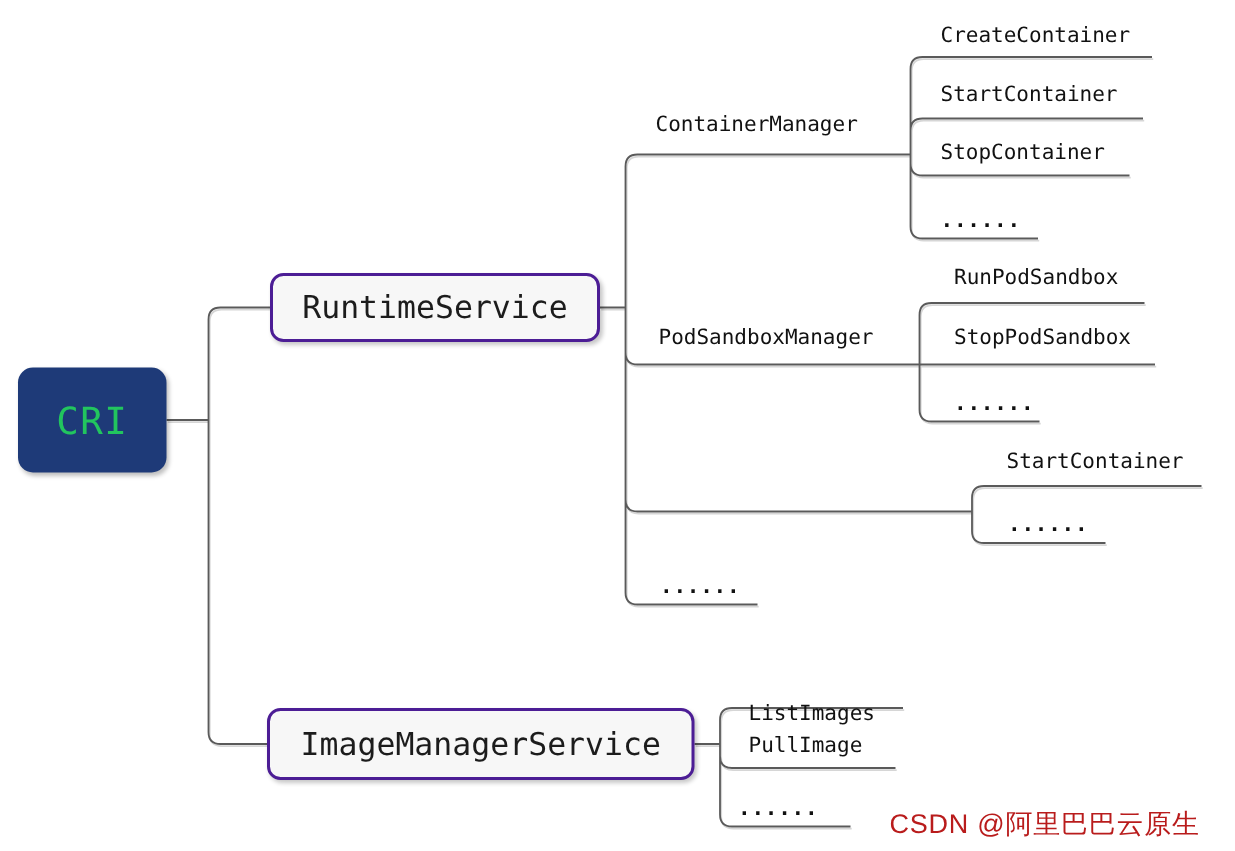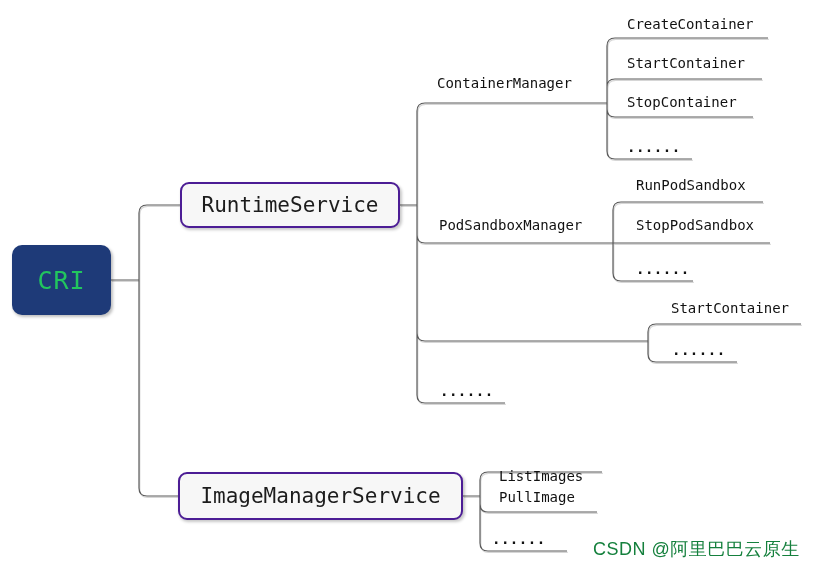--- a/index.html
+++ b/index.html
@@ -59,21 +59,21 @@
     font-weight: bold;
     letter-spacing: 0.5px;
   }
   .watermark {
     position: absolute;
     z-index: 3;
     left: 593px;
     top: 537px;
     font-family: "Liberation Sans", "DejaVu Sans", sans-serif;
     font-size: 18px;
-    color: #15803d;
+    color: #b91c1c;
     text-shadow: 1px 1px 1px rgba(255,255,255,0.95);
     letter-spacing: 0.5px;
     white-space: nowrap;
     text-align: center;
   }
 </style>
 </head>
 <body>
 
 <div class="canvas">

